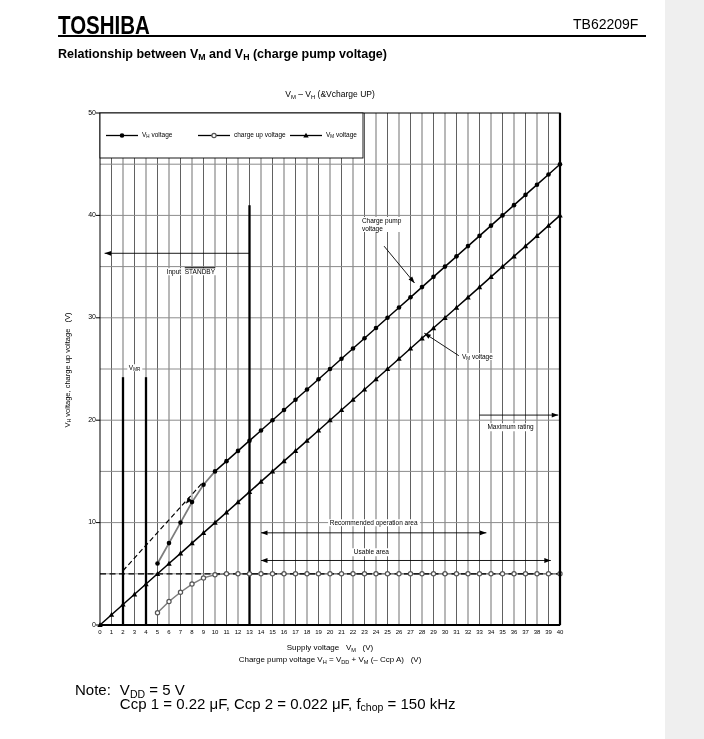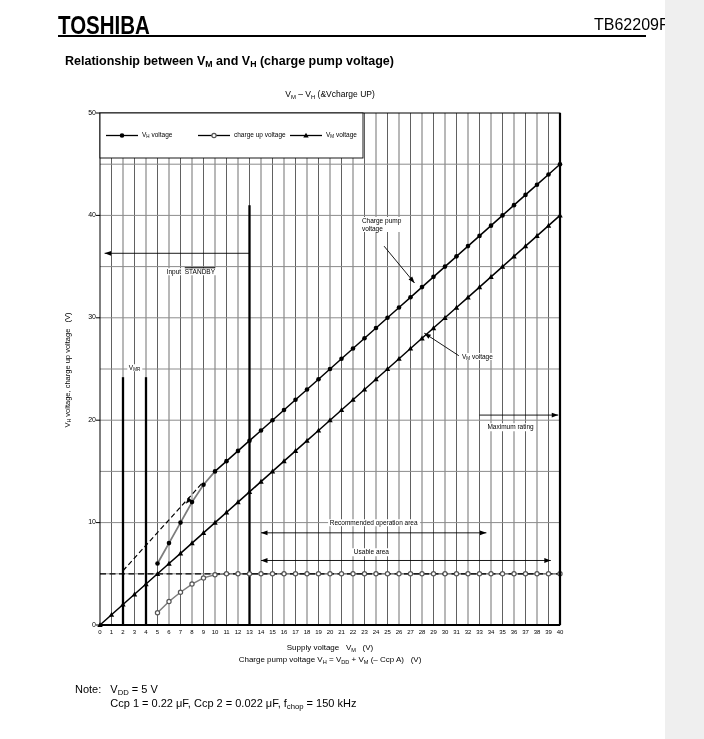--- a/index.html
+++ b/index.html
@@ -6,41 +6,41 @@
   body {
     width:704px; height:739px; position:relative; overflow:hidden;
     background:#ffffff; color:#000;
     font-family:"Liberation Sans","DejaVu Sans",sans-serif;
   }
   .side-strip { position:absolute; left:665px; top:0; width:39px; height:739px; background:#efefef; }
   .brand {
     position:absolute; left:58px; top:11px; font-size:25px; font-weight:bold;
     letter-spacing:0px; transform:scaleX(.82); transform-origin:left top; white-space:pre;
   }
-  .part { position:absolute; left:594px; top:16px; font-size:16px; white-space:pre; }
+  .part { position:absolute; left:573px; top:16px; font-size:14px; white-space:pre; }
   .rule { position:absolute; left:58px; top:35px; width:588px; height:2px; background:#000; }
-  .doc-title { position:absolute; left:58px; top:47px; font-size:12.5px; font-weight:bold; margin:7px; white-space:pre; }
+  .doc-title { position:absolute; left:58px; top:47px; font-size:12.5px; font-weight:bold; margin:0; white-space:pre; }
   sub { font-size:0.7em; line-height:0; position:relative; top:0.28em; vertical-align:baseline; }
   .ov { text-decoration:overline; }
   .figure { position:absolute; left:40px; top:85px; width:620px; height:600px; }
   .figure svg { position:absolute; left:0; top:0; }
   .chart-title { position:absolute; left:60px; top:4px; width:460px; text-align:center; font-size:8.5px; white-space:pre; }
   .ylabel {
     position:absolute; left:27px; top:285px; font-size:7.5px; white-space:pre;
     transform:translate(-50%,-50%) rotate(-90deg);
   }
   .xlabel1 { position:absolute; left:60px; top:558px; width:460px; text-align:center; font-size:8px; white-space:pre; }
   .xlabel2 { position:absolute; left:60px; top:570px; width:460px; text-align:center; font-size:8px; white-space:pre; }
   .ann { position:absolute; font-size:6.5px; line-height:7.5px; white-space:pre; }
   .ann.bg { background:#fff; padding:0 2px; }
   .ann.center { transform:translate(-50%,-50%); }
   .xtick { position:absolute; top:544px; font-size:6px; transform:translateX(-50%); }
   .ytick { position:absolute; width:22px; text-align:right; font-size:7px; }
   .legend-label { position:absolute; top:46px; font-size:6.5px; line-height:8px; white-space:pre; }
-  .note { position:absolute; left:75px; top:683px; font-size:11px; line-height:13.5px; display:flex; gap:9px; }
+  .note { position:absolute; left:75px; top:683px; font-size:15px; line-height:13.5px; display:flex; gap:9px; }
   .note .note-lines div { white-space:pre; }
 </style>
 </head>
 <body>
 
 <div>
 
   <div class="brand">TOSHIBA</div>
   <div class="part">TB62209F</div>
   <div class="rule"></div>

